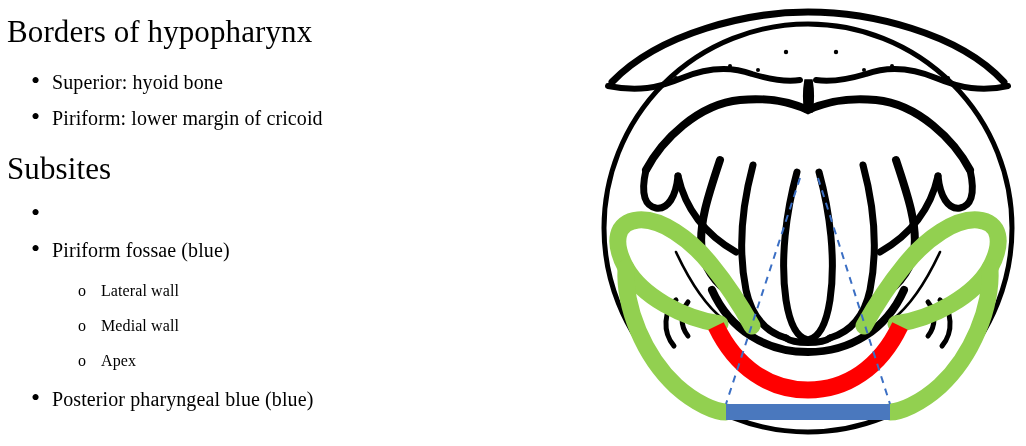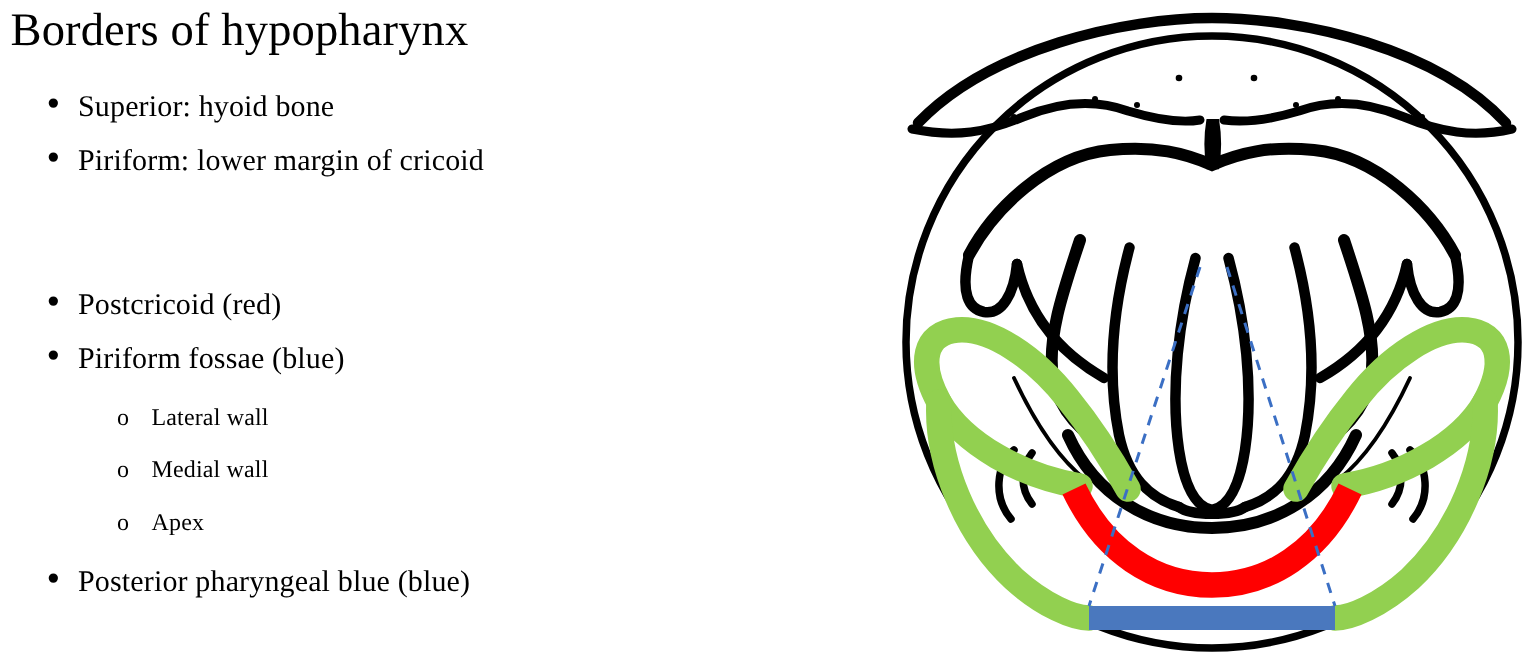--- a/index.html
+++ b/index.html
@@ -14,21 +14,21 @@
     background: #ffffff;
     overflow: hidden;
     font-family: "Liberation Serif", "DejaVu Serif", serif;
     color: #000000;
   }
 
   
   #text-col {
     position: absolute;
     left: 0;
-    top: 0;
+    top: 12px;
     width: 600px;
     height: 376px;
   }
 
   .heading {
     position: absolute;
     left: 7px;
     font-size: 31px;
     line-height: 1.0;
     font-weight: 400;
@@ -107,24 +107,24 @@
     <div class="bullet-row" id="bullet-superior">
       <span class="bullet-mark">•</span>
       <span class="bullet-text">Superior: hyoid bone</span>
     </div>
 
     <div class="bullet-row" id="bullet-inferior">
       <span class="bullet-mark">•</span>
       <span class="bullet-text">Piriform: lower margin of cricoid</span>
     </div>
 
+    <div class="heading" id="heading-subsites">Subsites</div>
 
     <div class="bullet-row" id="bullet-postcricoid">
       <span class="bullet-mark">•</span>
-      <span class="bullet-text">Postcricoid (red)</span>
     </div>
 
     <div class="bullet-row" id="bullet-piriform">
       <span class="bullet-mark">•</span>
       <span class="bullet-text">Piriform fossae  (blue)</span>
     </div>
 
     <div class="subbullet-row" id="sub-lateral">
       <span class="subbullet-mark">o</span>
       <span class="subbullet-text">Lateral wall</span>

